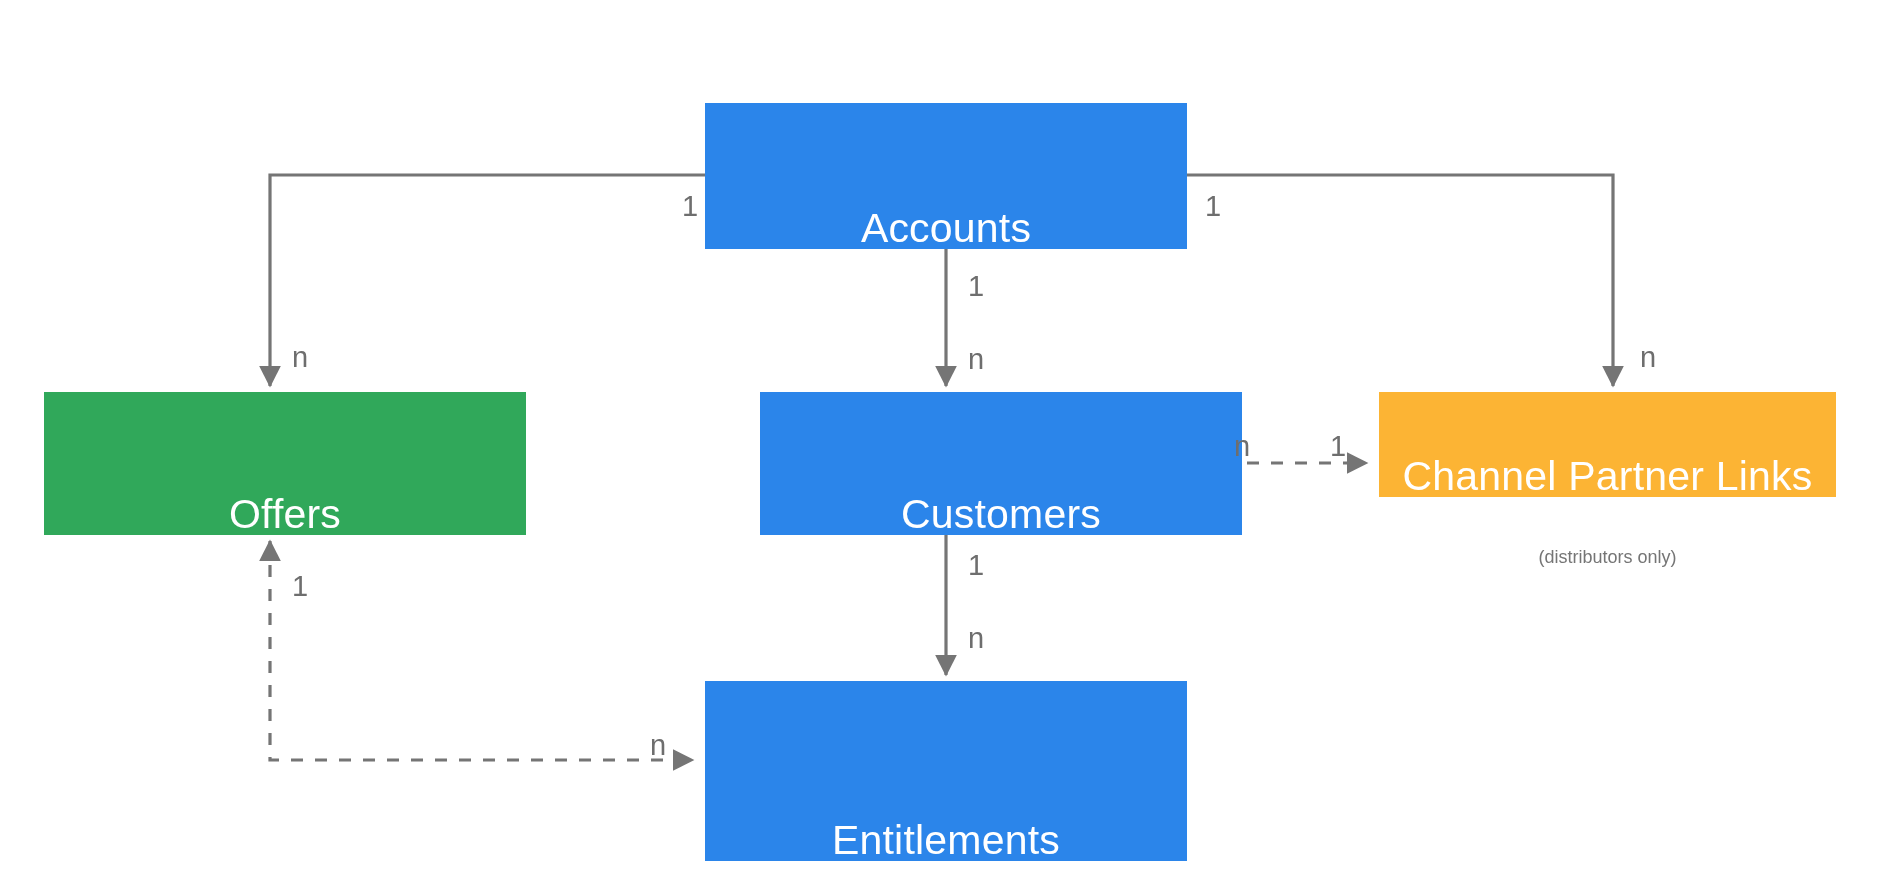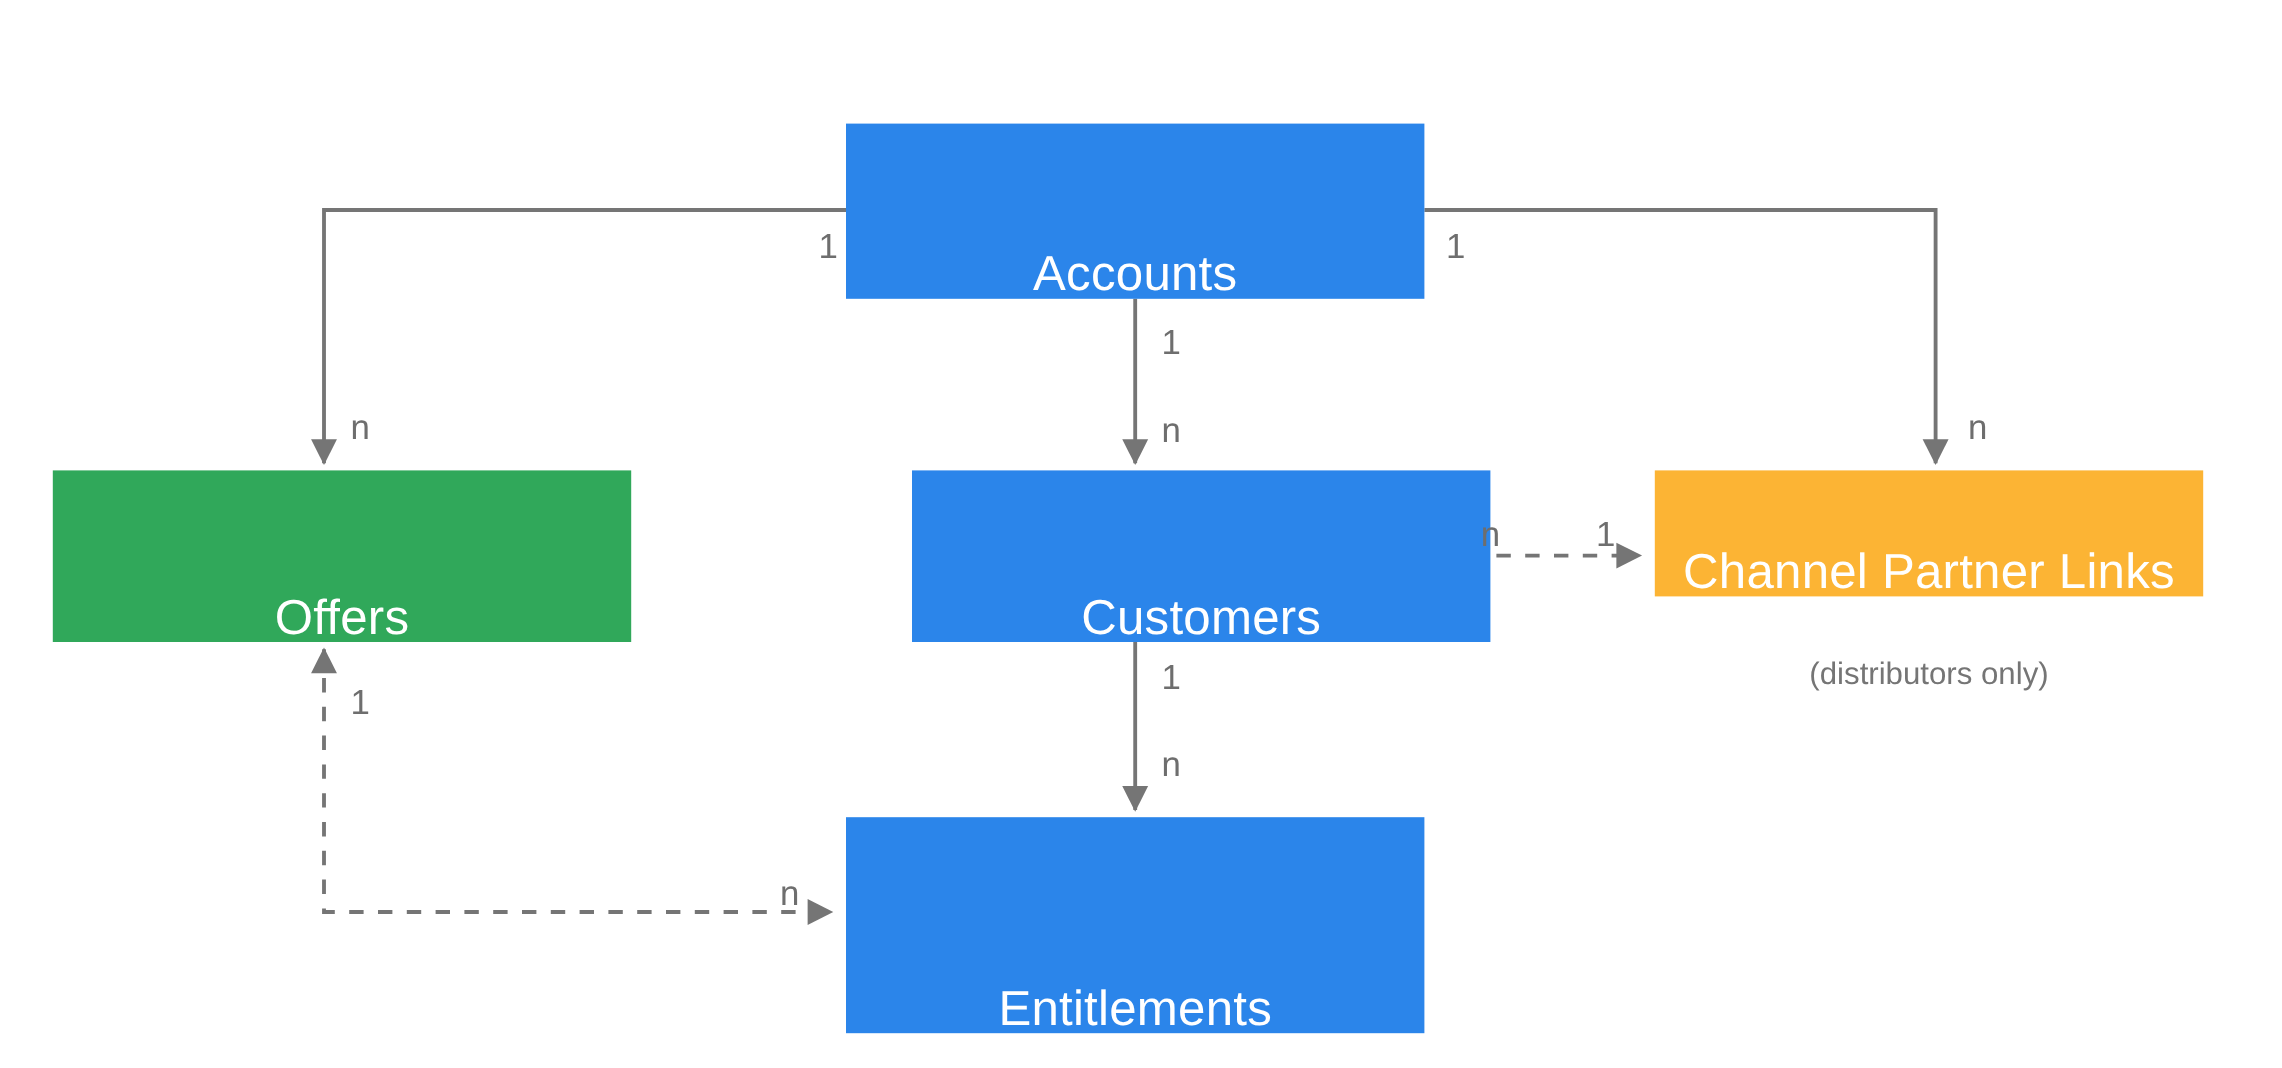--- a/index.html
+++ b/index.html
@@ -43,21 +43,21 @@
   }
   .node-accounts    { left: 705px;  top: 103px; width: 482px; height: 146px; background: #2b85ea; }
   .node-offers      { left: 30px;   top: 392px; width: 482px; height: 143px; background: #30a85a; margin-left: 14px; }
   .node-customers   { left: 733px;  top: 392px; width: 482px; height: 143px; background: #2b85ea; margin-left: 27px; }
   .node-partner     { left: 1379px; top: 392px; width: 457px; height: 105px; background: #fcb434; }
   .node-entitlements{ left: 705px;  top: 681px; width: 482px; height: 180px; background: #2b85ea; }
 
   .caption {
     position: absolute;
     color: #757575;
-    font-size: 26px;
+    font-size: 18px;
     line-height: 1;
     white-space: nowrap;
     user-select: none;
   }
   .caption-partner {
     left: 1379px;
     top: 548px;
     width: 457px;
     text-align: center;
   }

